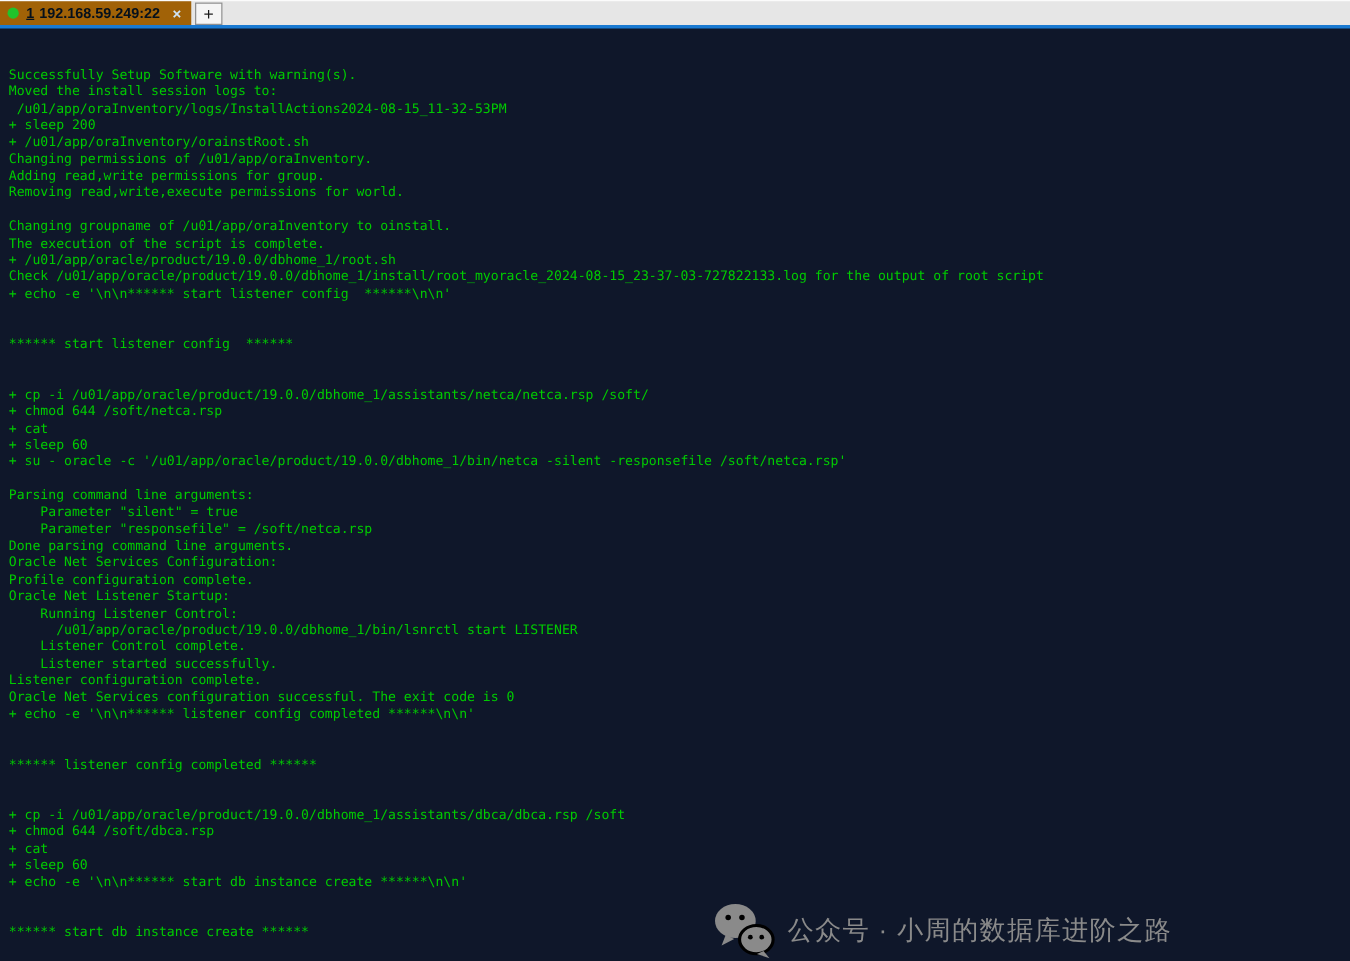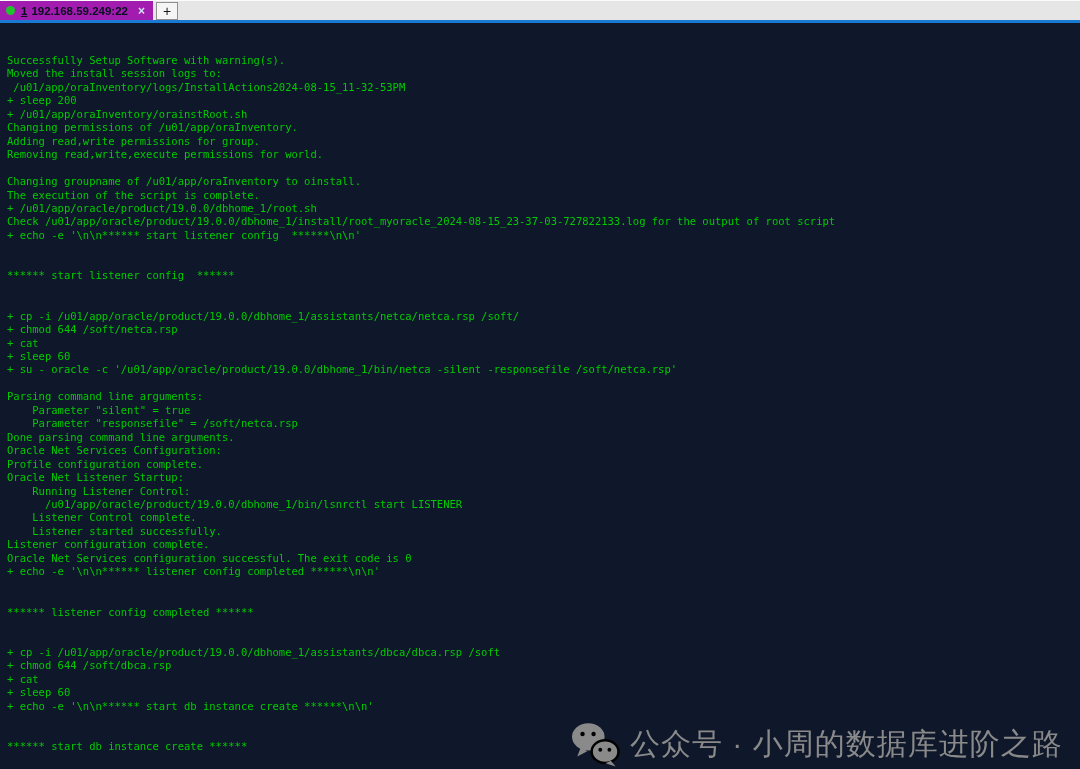--- a/index.html
+++ b/index.html
@@ -83,32 +83,32 @@
   .watermark {
     position: absolute;
     left: 570px;
     top: 698px;
     display: flex;
     align-items: center;
     gap: 10px;
     pointer-events: none;
   }
   .watermark-text {
-    font-size: 30px;
+    font-size: 21px;
     font-weight: 500;
     color: #8a8a8a;
     letter-spacing: 1px;
     white-space: nowrap;
   }
 </style>
 </head>
 <body>
 
 <div class="tabbar">
-  <div class="tab-active" style="background: #a21caf;">
+  <div class="tab-active" style="background: #a16207;">
     <span class="status-dot"></span>
     <span class="tab-text"><span class="tab-index">1</span><span>192.168.59.249:22</span></span>
     <span class="tab-close">×</span>
   </div>
   <div class="tab-new">+</div>
 </div>
 <div class="accent-strip"></div>
 
 <div class="terminal">
   <pre style="color: rgb(0, 203, 0);">Successfully Setup Software with warning(s).

